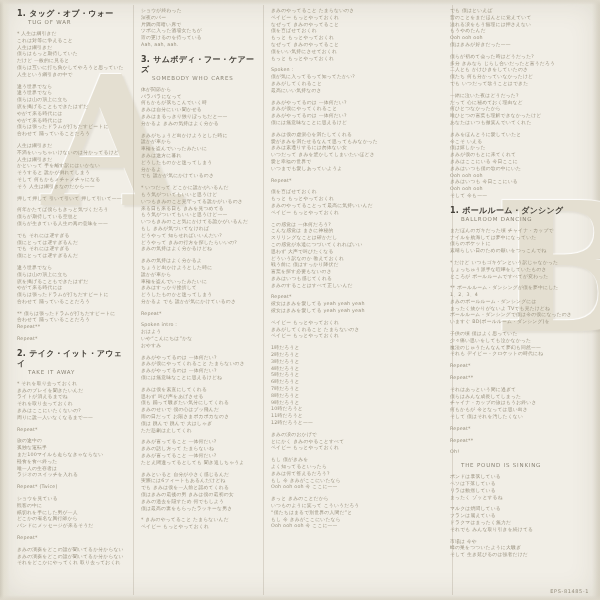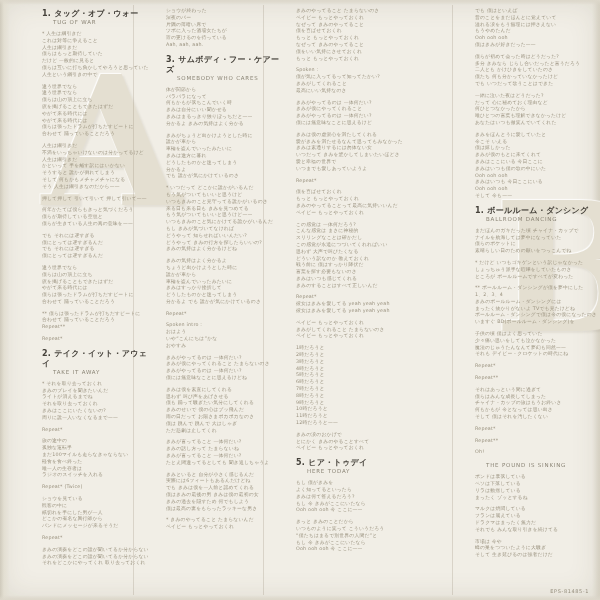--- a/index.html
+++ b/index.html
@@ -25,21 +25,21 @@
   .wm{
     position:absolute;z-index:1;
     font-family:"DejaVu Serif","Liberation Serif",serif;
     font-size:180px;line-height:1;font-weight:bold;
     color:#e4dfd1;
     text-shadow:-1px -1px 1px rgba(255,255,255,.85), 2px 2px 2px rgba(110,100,75,.10);
   }
   .wm-a{left:42px;top:52px;}
   .wm-b{left:494px;top:178px;}
 
-  .columns{position:absolute;inset:0;z-index:2;margin-left:25px;}
+  .columns{position:absolute;inset:0;z-index:2;}
   .col{position:absolute;top:8px;}
   .col1{left:17px;width:112px;}
   .col2{left:141px;width:120px;}
   .col3{left:271px;width:178px;}
   .col4{left:450px;width:134px;}
 
   .divider{position:absolute;top:5px;bottom:5px;width:1px;z-index:1;
     background:rgba(130,120,95,.22);}
   .div1{left:133px;}.div2{left:263px;}.div3{left:452px;}
 
@@ -351,24 +351,20 @@
         <div class="line">9時だろうと</div>
         <div class="line">10時だろうと</div>
         <div class="line">11時だろうと</div>
         <div class="line">12時だろうと——</div>
       </div>
       <div class="stanza">
         <div class="line">きみの涙のおかげで</div>
         <div class="line">とにかく きみのやることすべて</div>
         <div class="line">ベイビー もっとやっておくれ</div>
       </div>
-      <div class="song-title">
-        <div class="title-ja">5. ヒア・トゥデイ</div>
-        <div class="title-en">HERE TODAY</div>
-      </div>
       <div class="stanza">
         <div class="line">もし 僕がきみを</div>
         <div class="line">よく知ってるといったら</div>
         <div class="line">きみは何て答えるだろう?</div>
         <div class="line">もし 今 きみがここにいたなら</div>
         <div class="line">Ooh ooh ooh 今 ここに——</div>
       </div>
       <div class="stanza">
         <div class="line">きっと きみのことだから</div>
         <div class="line">いつものように笑って こういうだろう</div>

